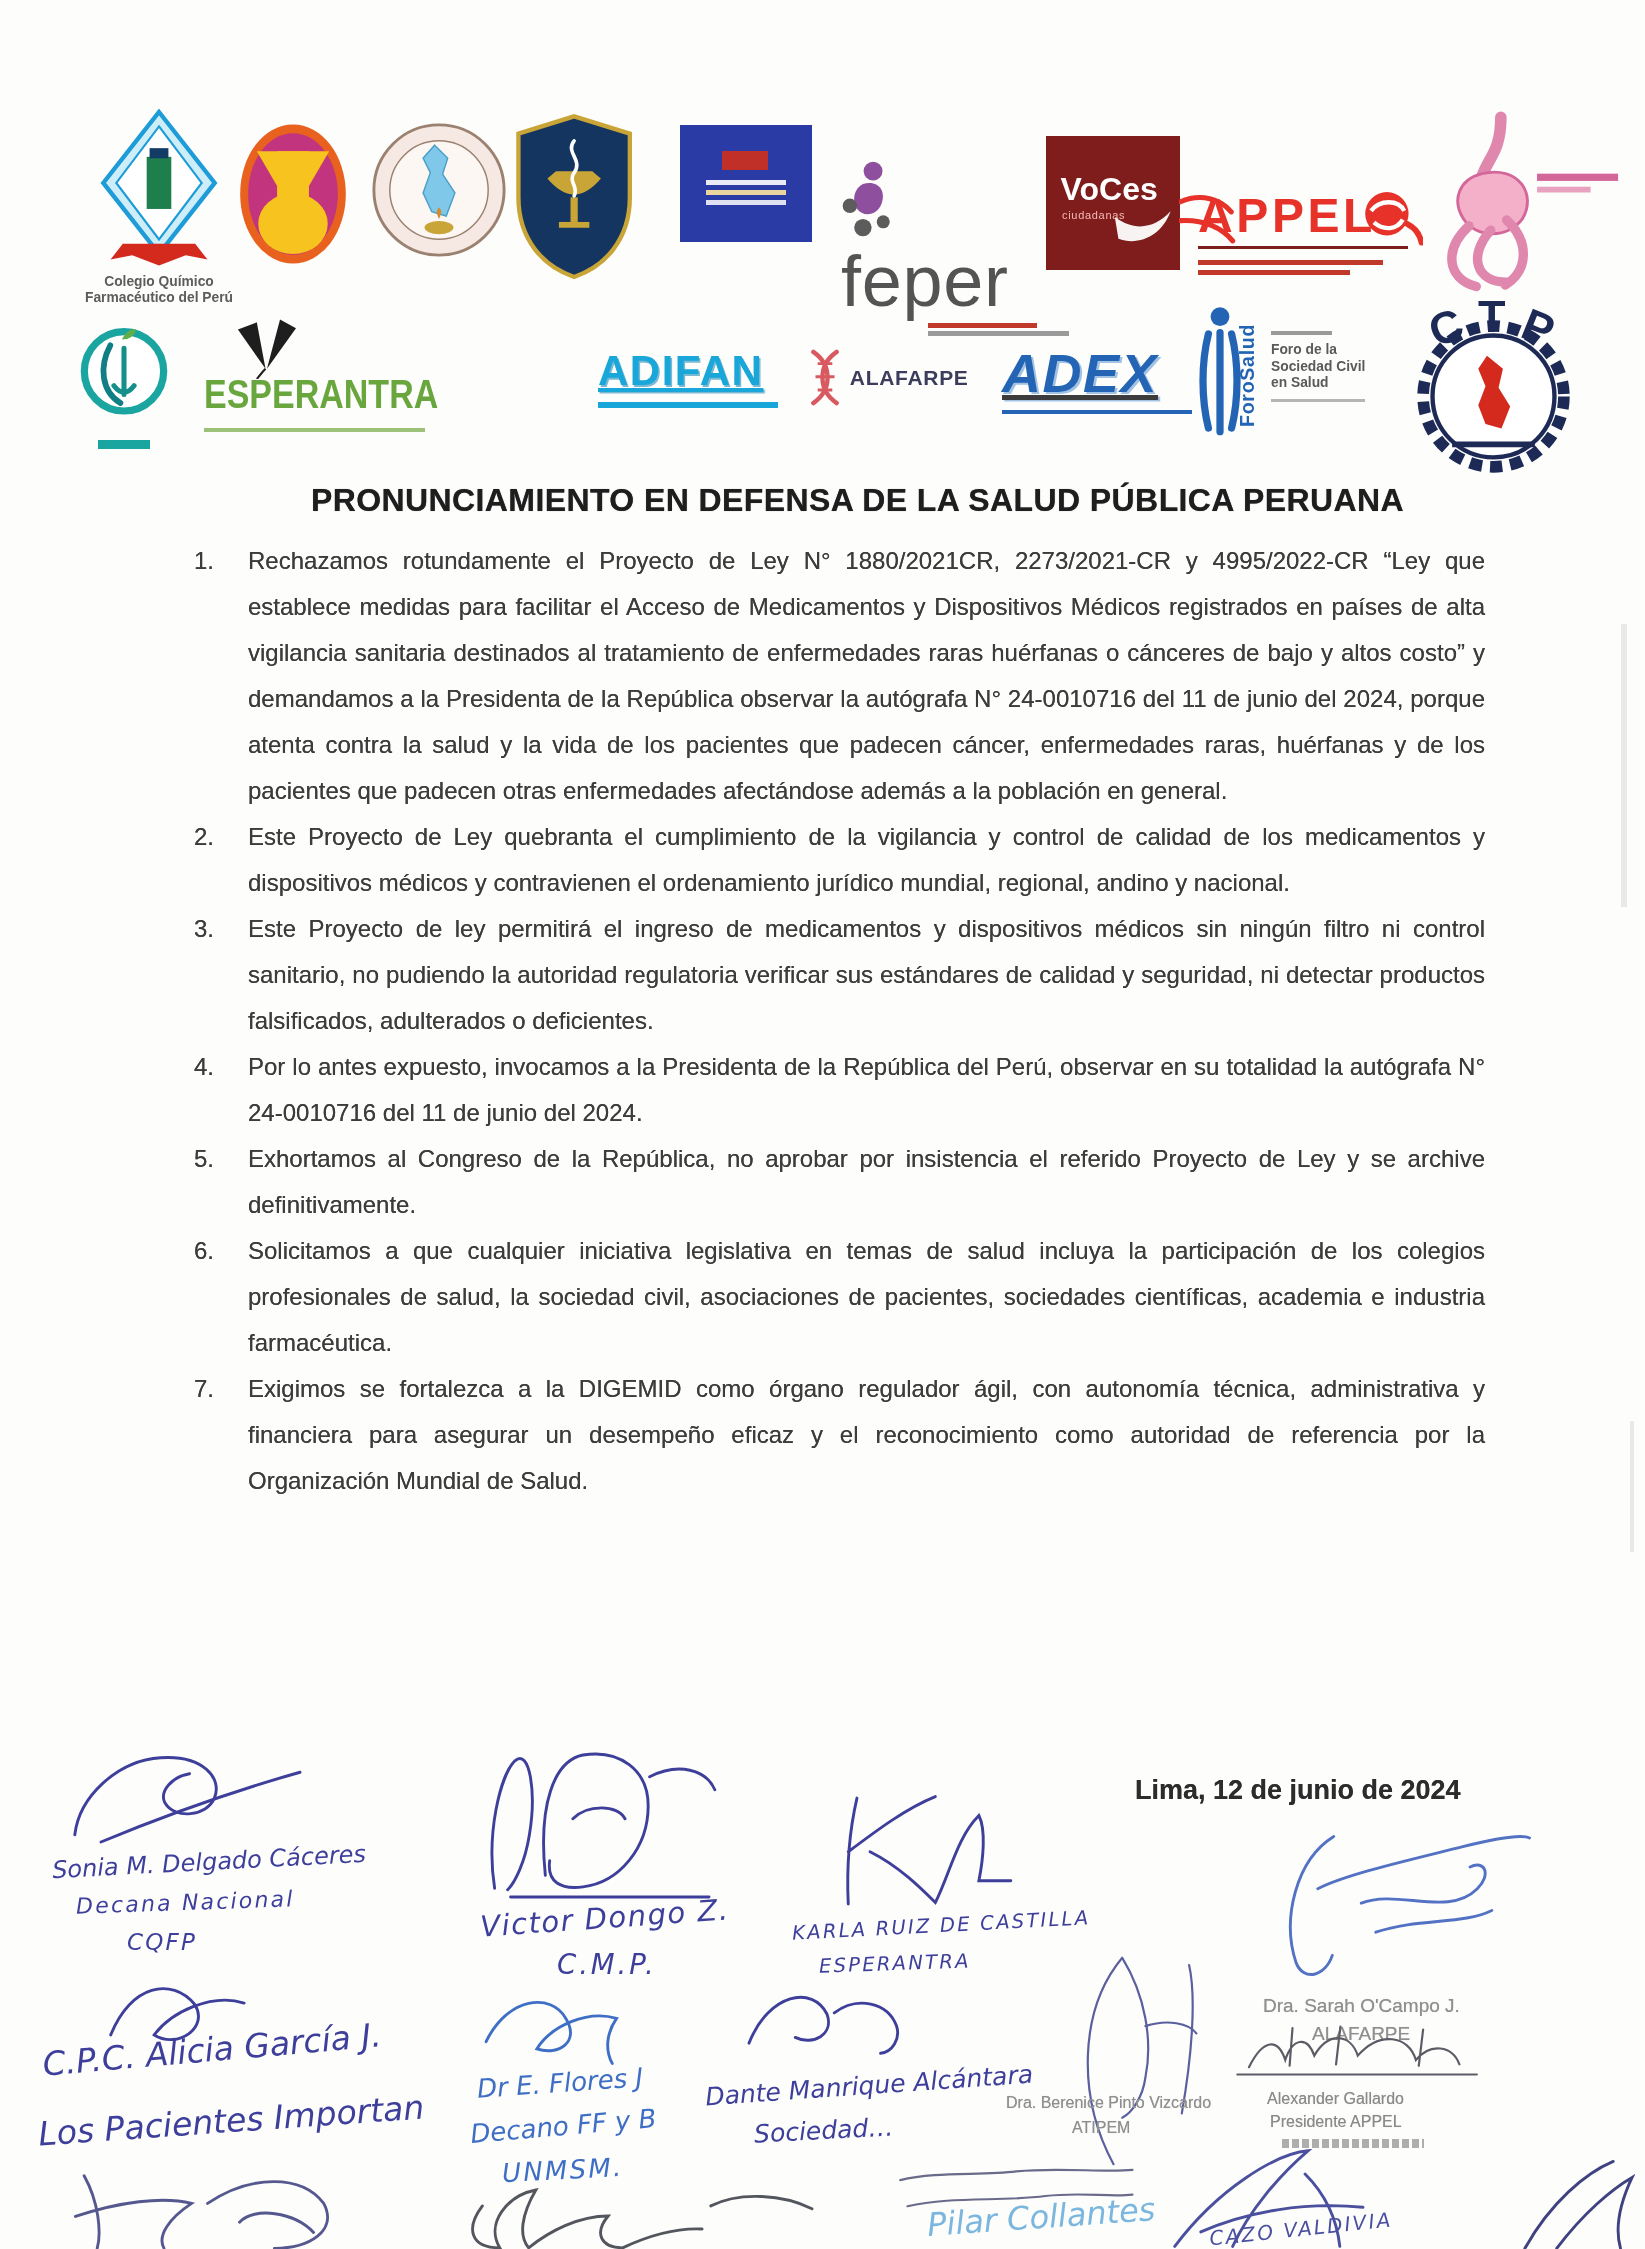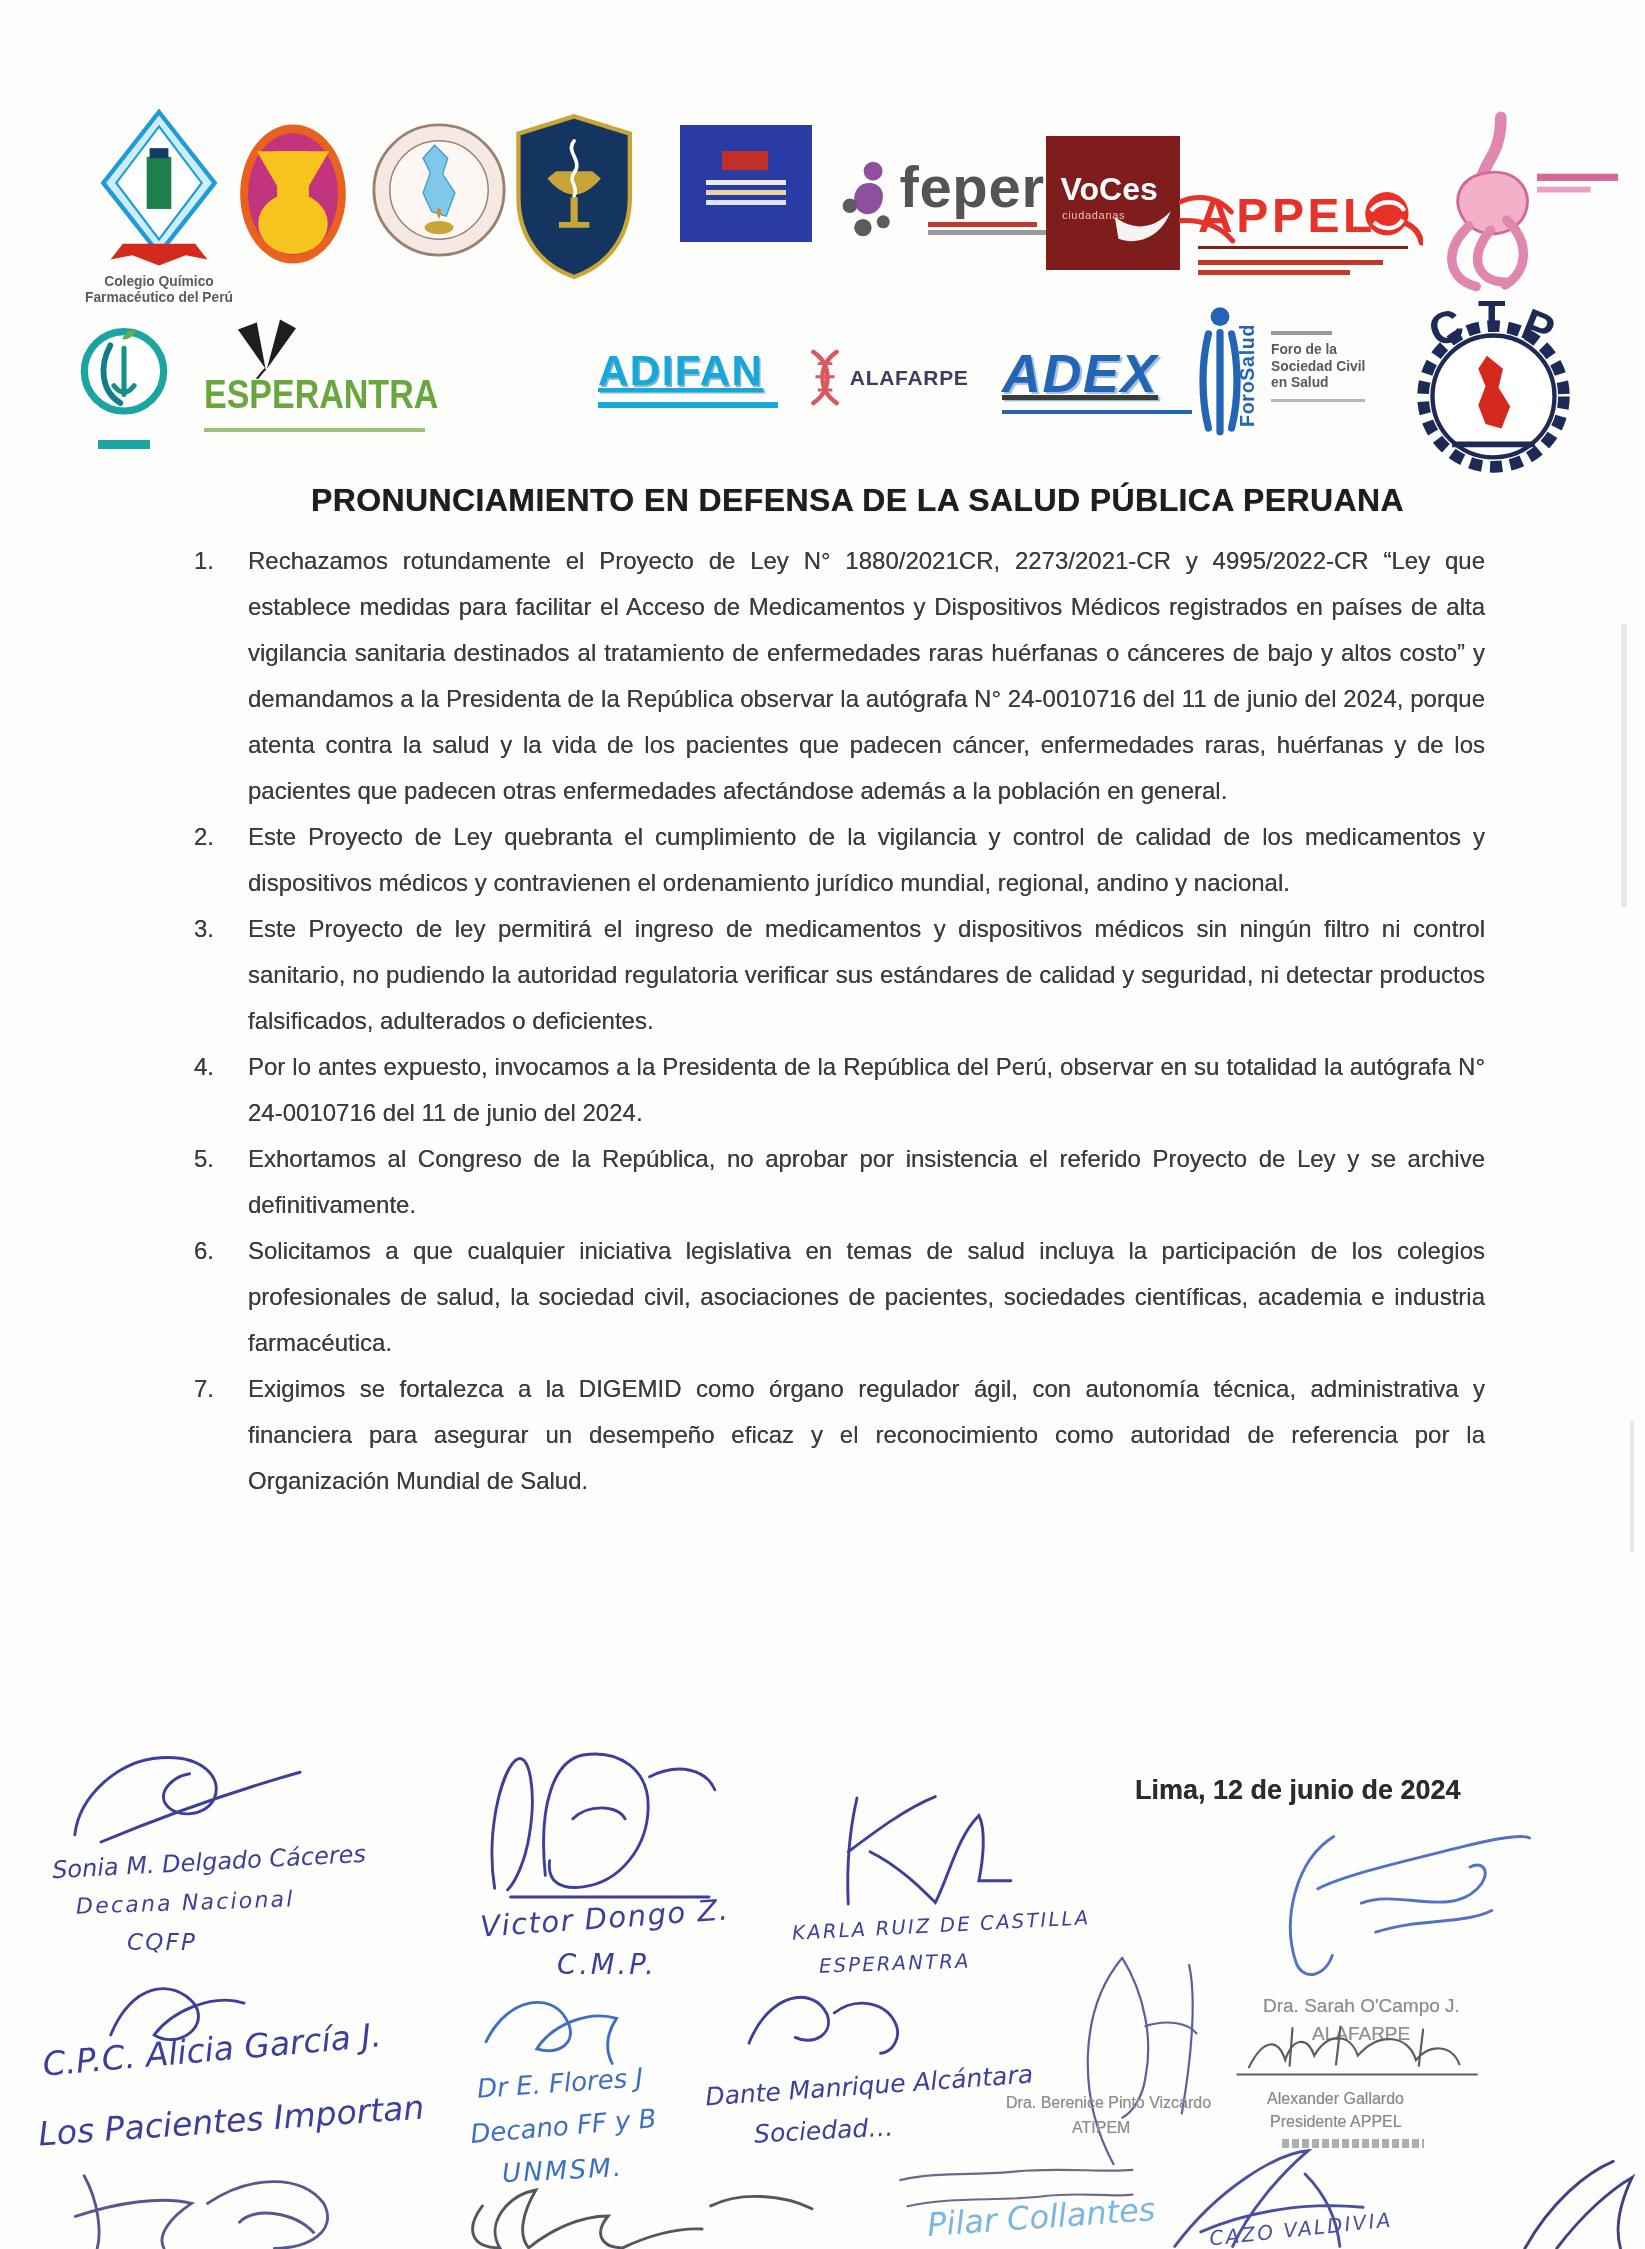--- a/index.html
+++ b/index.html
@@ -13,21 +13,21 @@
   .doc-item{display:flex;align-items:flex-start;}
   .doc-item .num{flex:0 0 54px;font-size:24px;line-height:46px;text-shadow:0 0 0.6px #555;}
   .doc-item .txt{flex:1;font-size:24px;line-height:46px;text-align:justify;
                  text-shadow:0 0 0.6px #555;}
   .date-line{position:absolute;top:1775px;left:1135px;width:377px;font-size:27px;
              font-weight:bold;color:#2c2c2c;text-shadow:0 0 0.6px #555;}
   
   .logo{position:absolute;}
   .logo .cap{font-weight:bold;color:#5c5c5c;text-align:center;line-height:1.15;}
   .bar{display:block;}
-  .feper-txt{font-size:58px;font-weight:bold;color:#545454;letter-spacing:0.7px;line-height:1;}
+  .feper-txt{font-size:72px;font-weight:normal;color:#545454;letter-spacing:0.7px;line-height:1;}
   .voces-box{width:134px;height:134px;background:#7f1d1d;position:relative;}
   .voces-txt{position:absolute;top:35px;left:14.5px;color:#fff;font-weight:bold;font-size:32px;}
   .voces-sub{position:absolute;top:73px;left:16px;color:#f6b9b4;font-size:11px;letter-spacing:0.7px;}
   .appel-txt{font-size:48px;font-weight:900;color:#e63229;letter-spacing:3.6px;line-height:1;margin-top:24px;}
   .esperantra-txt{font-size:34px;font-weight:bold;color:#6aa63e;letter-spacing:0px;
                   transform:scaleY(1.2);transform-origin:left bottom;}
   .ceprode-txt{font-size:18px;font-weight:bold;color:#1c3f94;letter-spacing:0.7px;text-align:center;}
   .adifan-txt{font-size:42px;font-weight:900;color:#18a7d8;letter-spacing:1.5px;
               text-shadow:1.5px 1.5px 0 rgba(14,127,176,.55);text-decoration:underline;}
   .alafarpe-txt{font-size:21px;font-weight:bold;color:#3c3c5c;letter-spacing:0.7px;}

